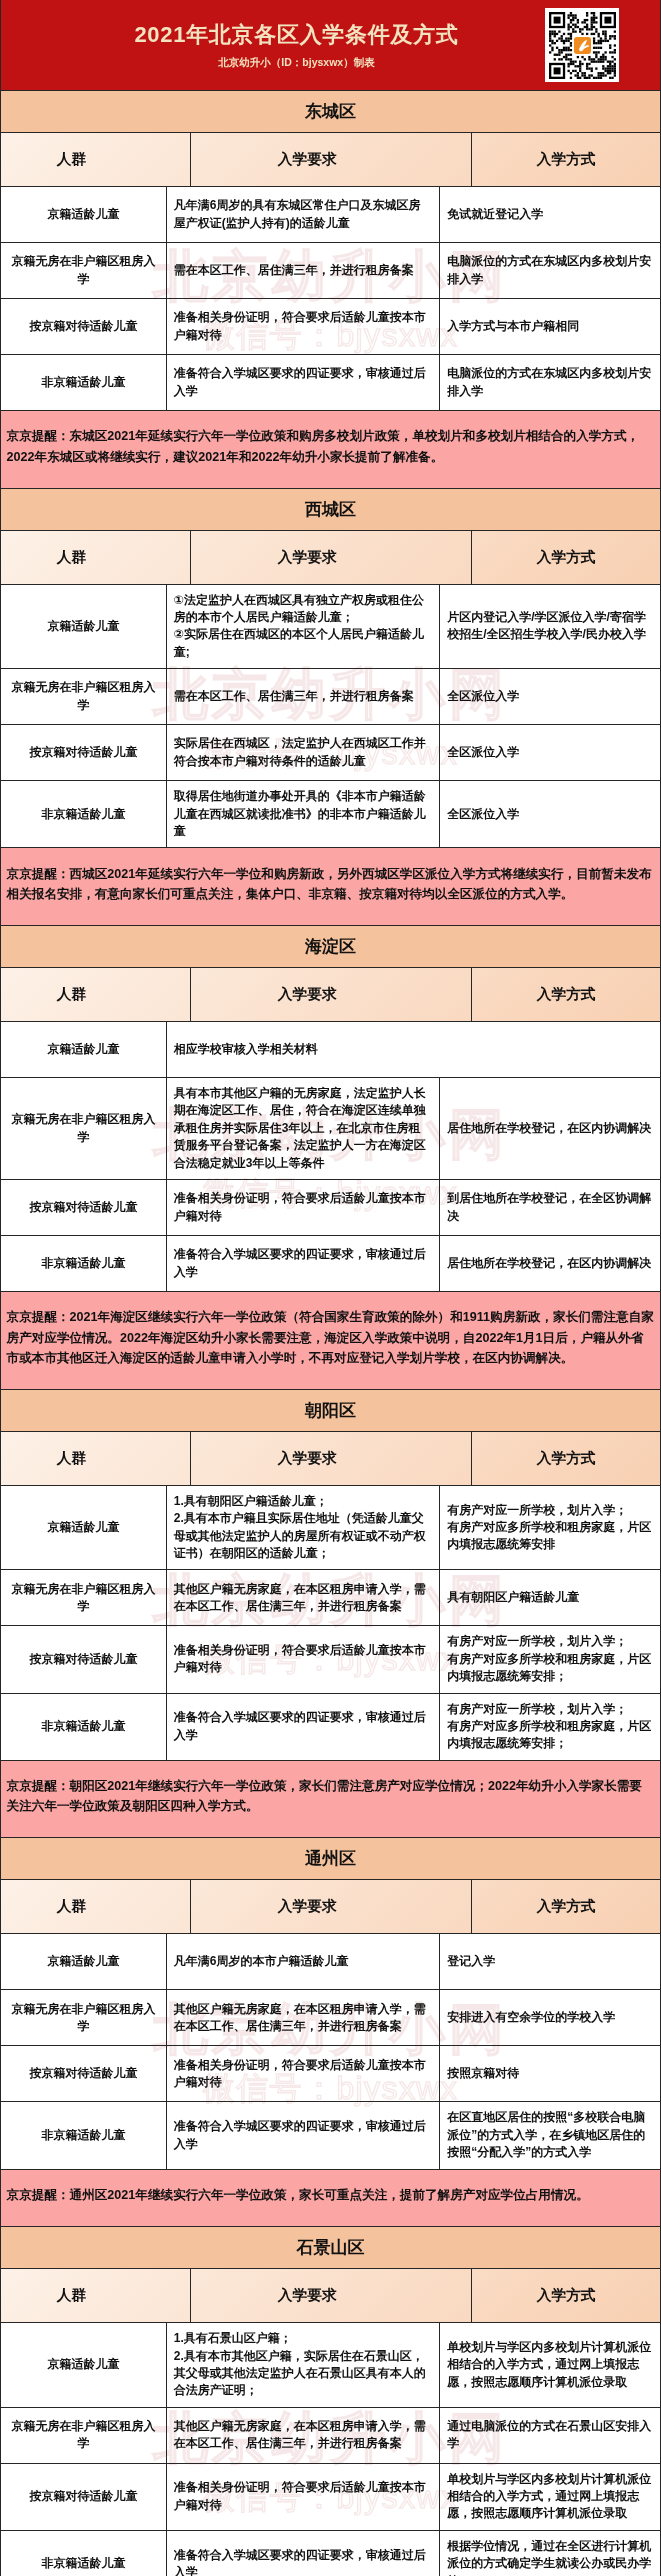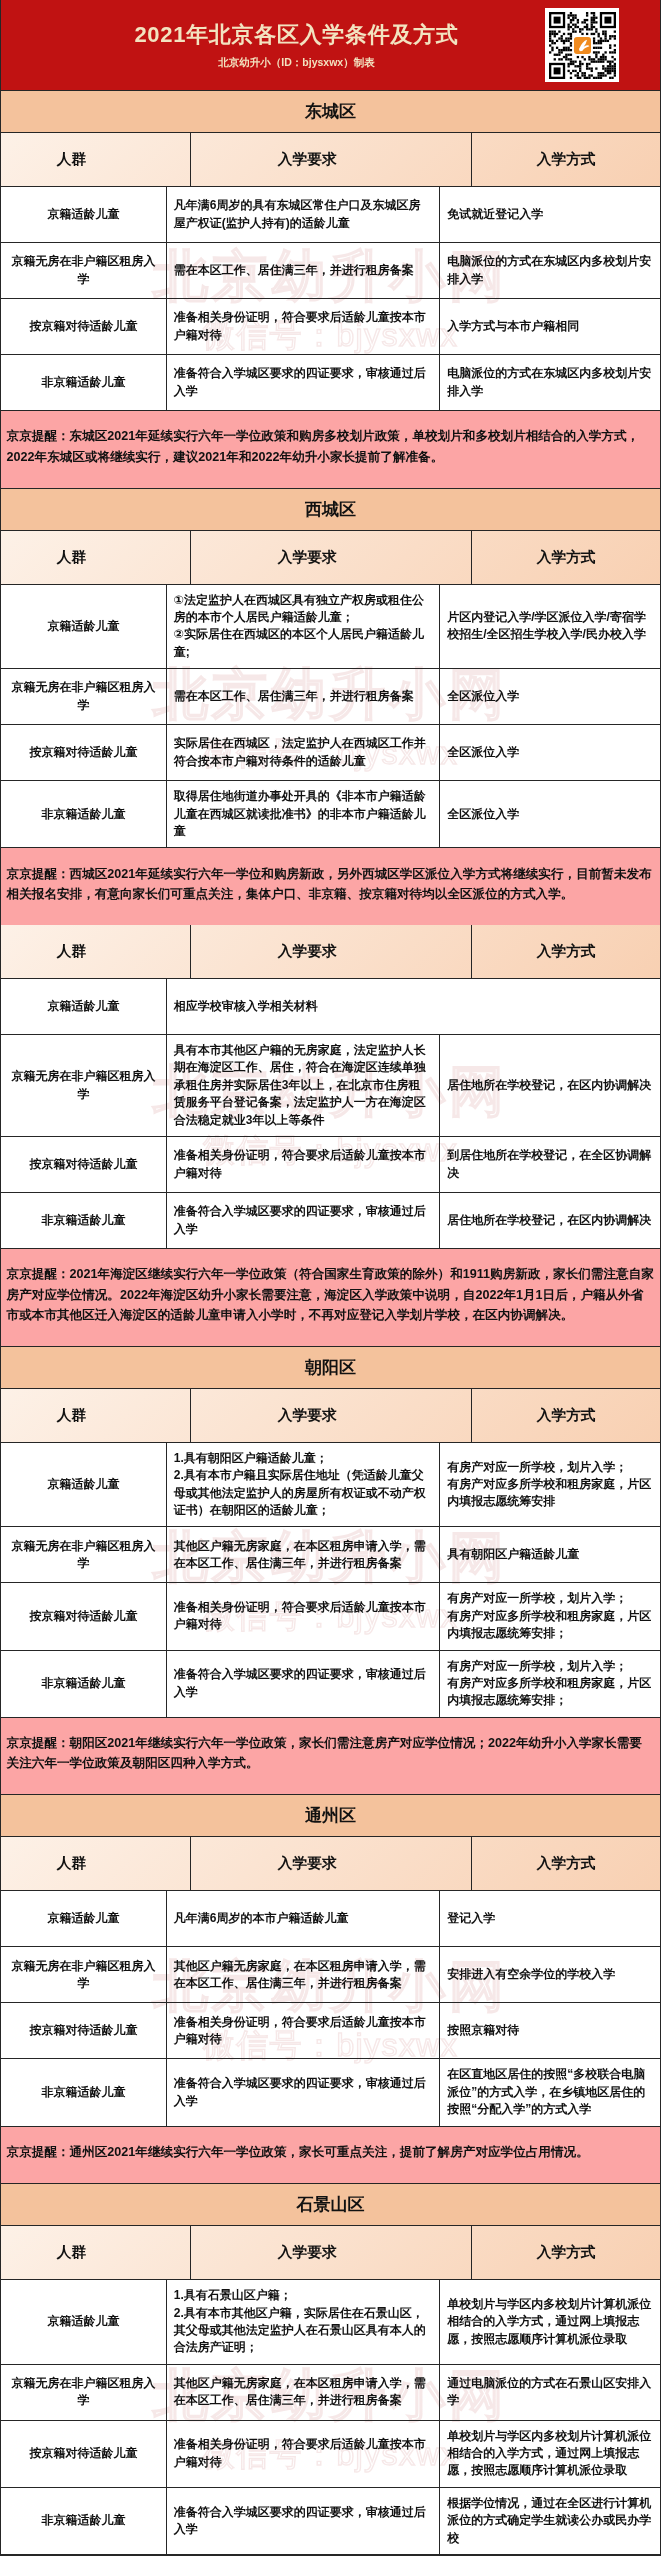--- a/index.html
+++ b/index.html
@@ -423,20 +423,21 @@
   <div class="trow">
     <div class="td c1">非京籍适龄儿童</div>
     <div class="td c2">取得居住地街道办事处开具的《非本市户籍适龄儿童在西城区就读批准书》的非本市户籍适龄儿童</div>
     <div class="td c3">全区派位入学</div>
   </div>
 </div>
     <div class="note">京京提醒：西城区2021年延续实行六年一学位和购房新政，另外西城区学区派位入学方式将继续实行，目前暂未发布相关报名安排，有意向家长们可重点关注，集体户口、非京籍、按京籍对待均以全区派位的方式入学。</div>
   </section>
 
   <section class="district">
+    <div class="district-bar">海淀区</div>
     <div class="thead">
       <div class="th c1">人群</div>
       <div class="th c2">入学要求</div>
       <div class="th c3">入学方式</div>
     </div>
     <div class="rows">
       <div class="watermark">
         <div class="wm1">北京幼升小网</div>
         <div class="wm2">微信号：bjysxwx</div>
       </div>

